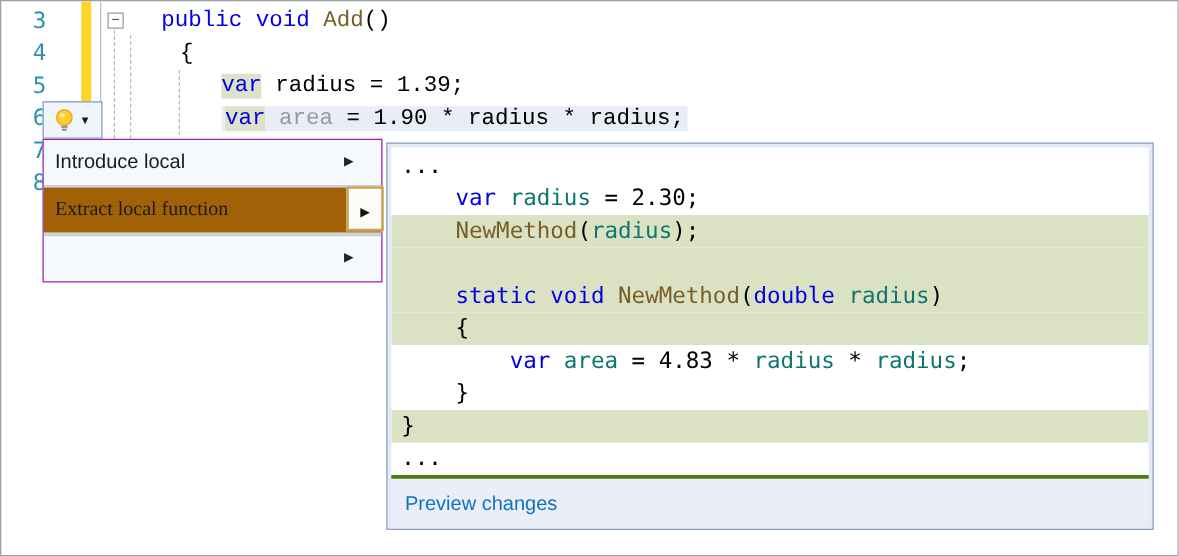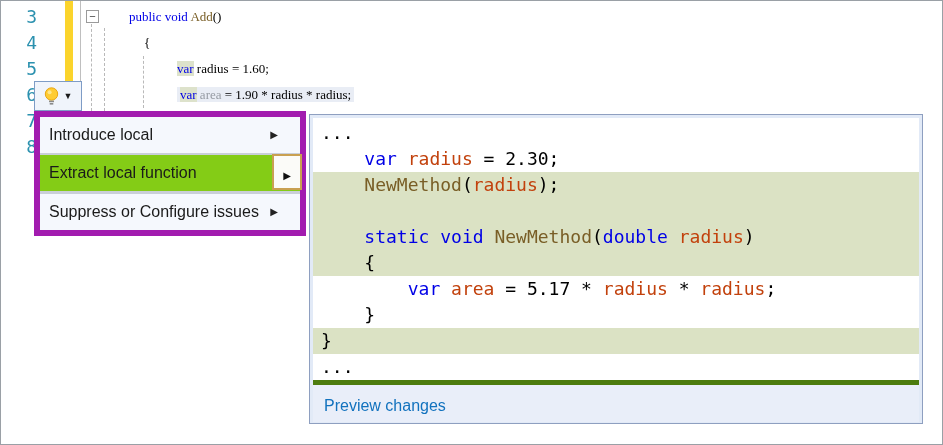--- a/index.html
+++ b/index.html
@@ -19,48 +19,48 @@
   .fold-box {
     position:absolute; left:85px; top:9px; width:13px; height:13px; box-sizing:border-box;
     border:1px solid #9a9a9a; background:#fff; color:#444;
     font-size:11px; line-height:11px; text-align:center;
   }
   .guide { position:absolute; width:1px; border-left:1px dashed #b9b9b9; }
   .g1 { left:90px;  top:23px; height:87px; }
   .g2 { left:103px; top:27px; height:83px; }
   .g3 { left:142px; top:55px; height:52px; }
   .code-line {
-    position:absolute; font-family:Liberation Serif, serif;
-    font-size:13px; line-height:26px; white-space:pre; color:#000;
+    position:absolute; font-family:Liberation Mono, monospace;
+    font-size:18px; line-height:26px; white-space:pre; color:#000;
   }
   .stmt-bg { background:#E9EDF5; padding:0 3px; }
   .tk-kw { color:#0000E6; }
   .tk-method { color:#795E26; }
-  .tk-id { color:#c2410c; }
+  .tk-id { color:#0f766e; }
   .tk-plain { color:#000000; }
   .tk-gray { color:#969BA3; }
   .tk-ref { background:#DDE2CB; }
   
   .bulb-box {
     position:absolute; left:33px; top:80px; width:48px; height:30px; box-sizing:border-box;
     border:1px solid #7E9CC6; background:#F0F4FB; z-index:40;
     display:flex; align-items:center; justify-content:center; gap:5px;
   }
   .bulb-svg { display:block; }
   .bulb-caret { font-size:9px; color:#1a1a1a; }
   
   .qa-menu {
     position:absolute; left:33px; top:110px; width:272px; box-sizing:border-box;
-    border:6px solid #a21caf; background:#F5F8FD; z-index:30;
+    border:1px solid #a21caf; background:#F5F8FD; z-index:30;
   }
   .menu-item {
     position:relative; height:36px; line-height:36px;
     padding-left:9px; font-size:16px; color:#1a1a1a; white-space:nowrap;
   }
-  .menu-item.hl { background:#84cc16; }
+  .menu-item.hl { background:#a16207;font-family:Liberation Serif, serif; }
   .menu-sep { height:1px; background:#C9CFD8; margin:0; }
   .menu-arrow {
     position:absolute; right:22px; top:0; font-size:10px; color:#222; line-height:36px;
   }
   .gold-box {
     position:absolute; right:-2px; top:-1px; width:30px; height:36px; box-sizing:border-box;
     border:2px solid #C9A051; background:#FBFBF8; text-align:center; z-index:2;
   }
   .gold-box span { font-size:10px; color:#111; line-height:32px; }
   
@@ -68,21 +68,21 @@
     position:absolute; left:308px; top:113px; width:614px; height:310px; box-sizing:border-box;
     border:1px solid #8E9FC0; background:#E2EAF7; padding:3px; z-index:20;
   }
   .preview-code {
     background:#fff; height:262px; box-sizing:border-box; padding-top:2px;
     font-family:"DejaVu Sans Mono", monospace; font-size:18px; overflow:hidden;
   }
   .prev-row { height:26px; line-height:26px; white-space:pre; padding-left:8px; color:#000; }
   .prev-row.added { background:#DBE2C4; }
   .preview-footer {
-    height:42px; box-sizing:border-box; border-top:5px solid #4d7c0f; background:#E9EEF9;
+    height:42px; box-sizing:border-box; border-top:3px solid #4d7c0f; background:#E9EEF9;
     line-height:41px; padding-left:11px;
   }
   .preview-footer a { color:#1272BE; font-size:16px; text-decoration:none; }
 </style>
 </head>
 <body>
 
 <div class="screen">
 
   <div id="gutter">
@@ -96,21 +96,21 @@
   <div class="changed-bar"></div>
   <div class="margin-line"></div>
   <div class="fold-box">−</div>
   <div class="guide g1"></div>
   <div class="guide g2"></div>
   <div class="guide g3"></div>
 
   <div id="editor-code">
       <div class="code-line" style="left: 128px; top: 3px;"><span class="tk-kw">public void </span><span class="tk-method">Add</span><span class="tk-plain">()</span></div>
       <div class="code-line" style="left: 143px; top: 29px;"><span class="tk-plain">{</span></div>
-      <div class="code-line" style="left: 176px; top: 55px;"><span class="tk-kw tk-ref">var</span><span class="tk-plain"> radius = 1.60;</span></div>
+      <div class="code-line" style="left: 176px; top: 55px;"><span class="tk-kw tk-ref">var</span><span class="tk-plain"> radius = 1.39;</span></div>
       <div class="code-line" style="left: 176px; top: 81px;"><span class="stmt-bg"><span class="tk-kw tk-ref">var</span><span class="tk-plain"> </span><span class="tk-gray">area</span><span class="tk-plain"> = 1.90 * radius * radius;</span></span></div>
     </div>
 
   <div class="bulb-box">
     <svg class="bulb-svg" width="15" height="19" viewBox="0 0 15 19">
       <circle cx="7.5" cy="7" r="6.2" fill="#FFCC33" stroke="#E8A613" stroke-width="1"></circle>
       <circle cx="5.6" cy="5.2" r="2" fill="#FFE68C"></circle>
       <rect x="5" y="13.6" width="5" height="1.6" fill="#8a8a8a"></rect>
       <rect x="5.7" y="16" width="3.6" height="1.6" fill="#8a8a8a"></rect>
     </svg>
@@ -118,32 +118,32 @@
   </div>
 
   <div class="qa-menu" id="qa-menu">
       <div class="menu-item"><span>Introduce local</span><span class="menu-arrow">▶</span></div>
       <div class="menu-sep"></div>
       <div class="menu-sep"></div>
       <div class="menu-item hl"><span>Extract local function</span><div class="gold-box"><span>▶</span></div></div>
       <div class="menu-sep"></div>
       <div class="menu-sep"></div>
       <div class="menu-sep"></div>
-      <div class="menu-item"><span>Suppress or Configure issues</span><span class="menu-arrow">▶</span></div>
+      <div class="menu-item"><span class="menu-arrow">▶</span></div>
     </div>
 
   <div class="preview">
     <div class="preview-code" id="preview-code">
         <div class="prev-row"><span class="tk-plain">...</span></div>
         <div class="prev-row"><span class="tk-plain">    </span><span class="tk-kw">var</span><span class="tk-plain"> </span><span class="tk-id">radius</span><span class="tk-plain"> = 2.30;</span></div>
         <div class="prev-row added"><span class="tk-plain">    </span><span class="tk-method">NewMethod</span><span class="tk-plain">(</span><span class="tk-id">radius</span><span class="tk-plain">);</span></div>
         <div class="prev-row added"></div>
         <div class="prev-row added"><span class="tk-plain">    </span><span class="tk-kw">static</span><span class="tk-plain"> </span><span class="tk-kw">void</span><span class="tk-plain"> </span><span class="tk-method">NewMethod</span><span class="tk-plain">(</span><span class="tk-kw">double</span><span class="tk-plain"> </span><span class="tk-id">radius</span><span class="tk-plain">)</span></div>
         <div class="prev-row added"><span class="tk-plain">    {</span></div>
-        <div class="prev-row"><span class="tk-plain">        </span><span class="tk-kw">var</span><span class="tk-plain"> </span><span class="tk-id">area</span><span class="tk-plain"> = 5.17 * </span><span class="tk-id">radius</span><span class="tk-plain"> * </span><span class="tk-id">radius</span><span class="tk-plain">;</span></div>
+        <div class="prev-row"><span class="tk-plain">        </span><span class="tk-kw">var</span><span class="tk-plain"> </span><span class="tk-id">area</span><span class="tk-plain"> = 4.83 * </span><span class="tk-id">radius</span><span class="tk-plain"> * </span><span class="tk-id">radius</span><span class="tk-plain">;</span></div>
         <div class="prev-row"><span class="tk-plain">    }</span></div>
         <div class="prev-row added"><span class="tk-plain">}</span></div>
         <div class="prev-row"><span class="tk-plain">...</span></div>
       </div>
     <div class="preview-footer">
       <a href="#">Preview changes</a>
     </div>
   </div>
 
 </div>

